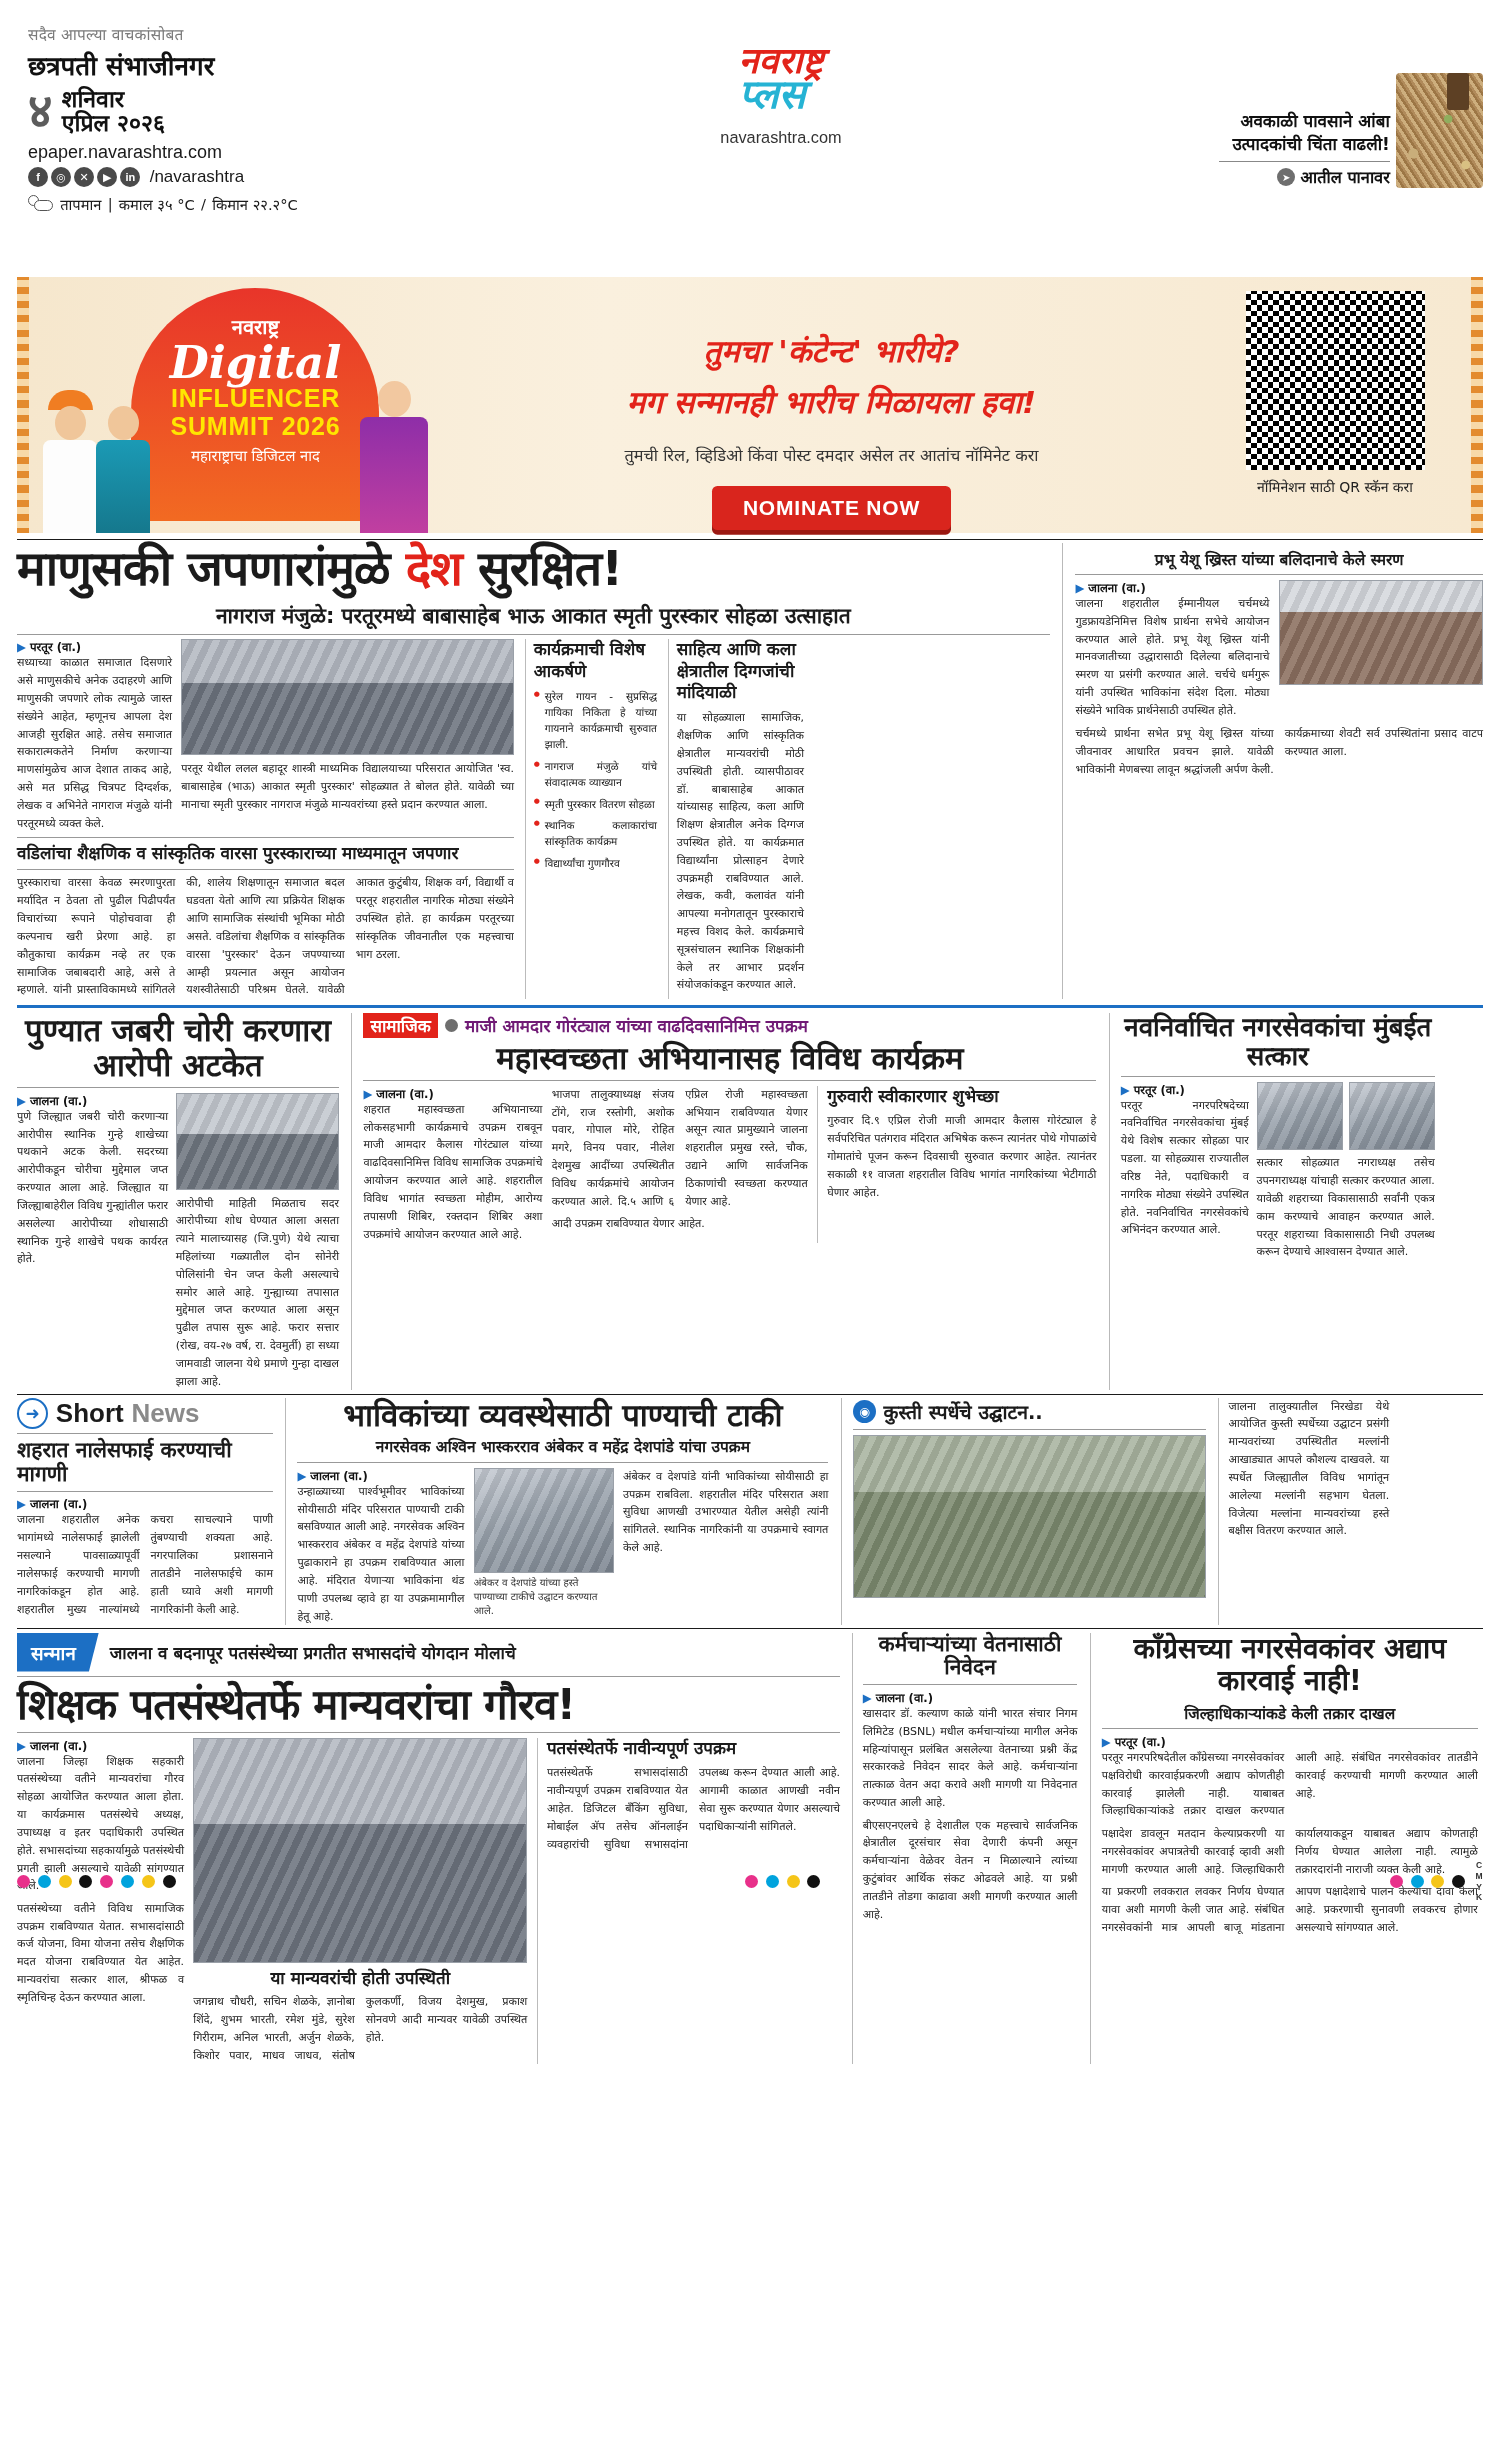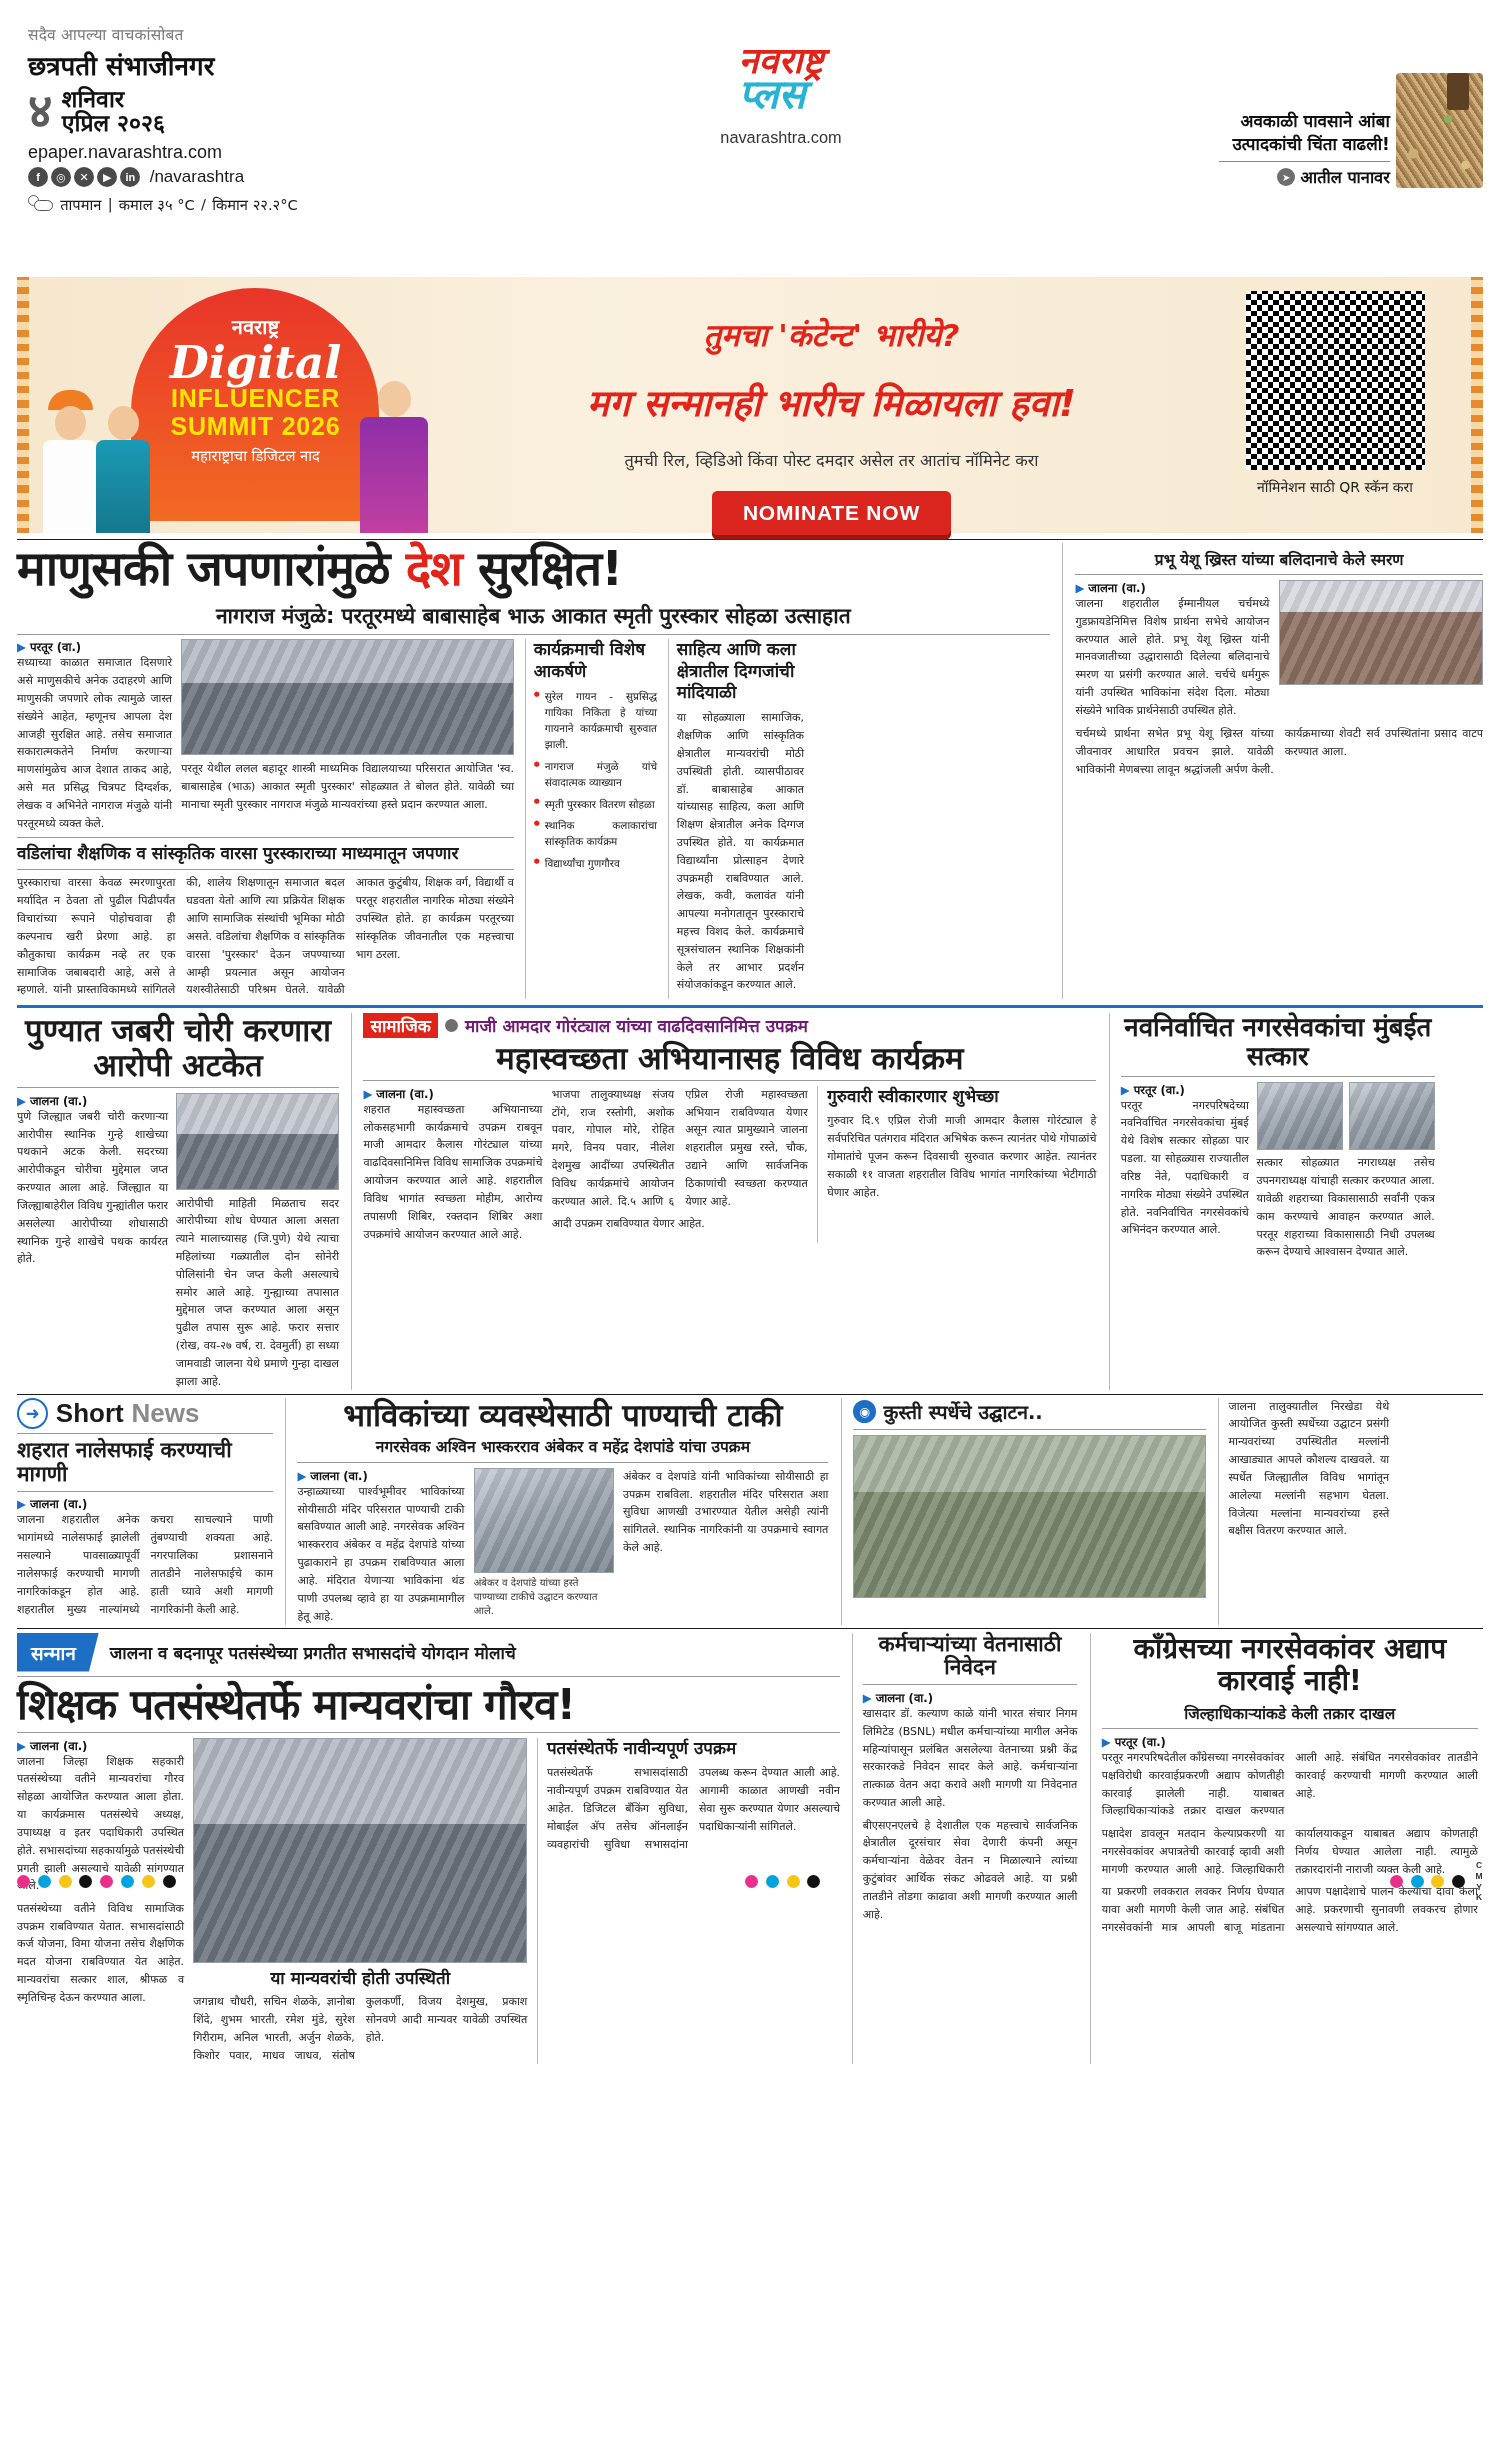--- a/index.html
+++ b/index.html
@@ -82,23 +82,23 @@
   .ad-summit { font-size: 25px; font-weight: bold; color: #ffe600; letter-spacing: 0.8px;
                font-family:"Liberation Sans", sans-serif; }
   .ad-tagline { font-size: 14.7px; color: #fff; margin-top: 3.9px; font-family:"DejaVu Sans", sans-serif;}
   .fig { position: absolute; bottom: 0; }
   .fig .head { width: 31px; height: 34px; border-radius: 50%; background: #f0c69a; margin: 0 auto; }
   .fig .turban { width: 45px; height: 20px; border-radius: 22px 22px 0 0; background: #f07d22; margin: 0 auto -4.7px; }
   .fig .body { width: 54px; height: 93px; background: #fdfdfd; border-radius: 7.8px 7.8px 0 0; margin: 0 auto; }
   .fig2 .body { background: linear-gradient(#1b9ab5, #15788d); }
   .fig3 .body { background: linear-gradient(#8e2ea8, #c13fa0); width: 68px; height: 116px;}
   .fig3 .head { width: 33px; height: 36px; background: #f2c8a0;}
-  .ad-center { flex: 1; text-align: center; padding-top: 36px; }
+  .ad-center { flex: 1; text-align: center; padding-top: 52px; }
   .ad-q1 { font-size: 31px; font-weight: bold; color: #e2231a; font-family:"DejaVu Sans", sans-serif; font-style: italic;}
-  .ad-q2 { font-size: 37px; font-weight: bold; color: #e2231a; font-family:"DejaVu Sans", sans-serif; font-style: italic; margin-top: 21px;}
+  .ad-q2 { font-size: 31px; font-weight: bold; color: #e2231a; font-family:"DejaVu Sans", sans-serif; font-style: italic; margin-top: 9px;}
   .ad-small { font-size: 16.3px; color: #333; margin-top: 22px; font-family:"DejaVu Sans", sans-serif;}
   .ad-btn { display: inline-block; margin-top: 20px; background: #d9251d; color: #fff; font-weight: bold;
             font-size: 21px; padding: 10px 31px; border-radius: 5.4px; letter-spacing: 0.8px;
             box-shadow: 0 4.7px 0 #9b1812; font-family:"Liberation Sans", sans-serif;}
   .ad-right { width: 272px; text-align: center; padding-top: 14px; }
   .qr { width: 179px; height: 179px; margin: 0 auto; background: #fff; padding: 6.2px;
         background-image:
           repeating-linear-gradient(90deg,#000 0 5.4px,#fff 5.4px 11px),
           repeating-linear-gradient(0deg,#000 0 5.4px,#fff 5.4px 11px);
         background-blend-mode: difference; }

